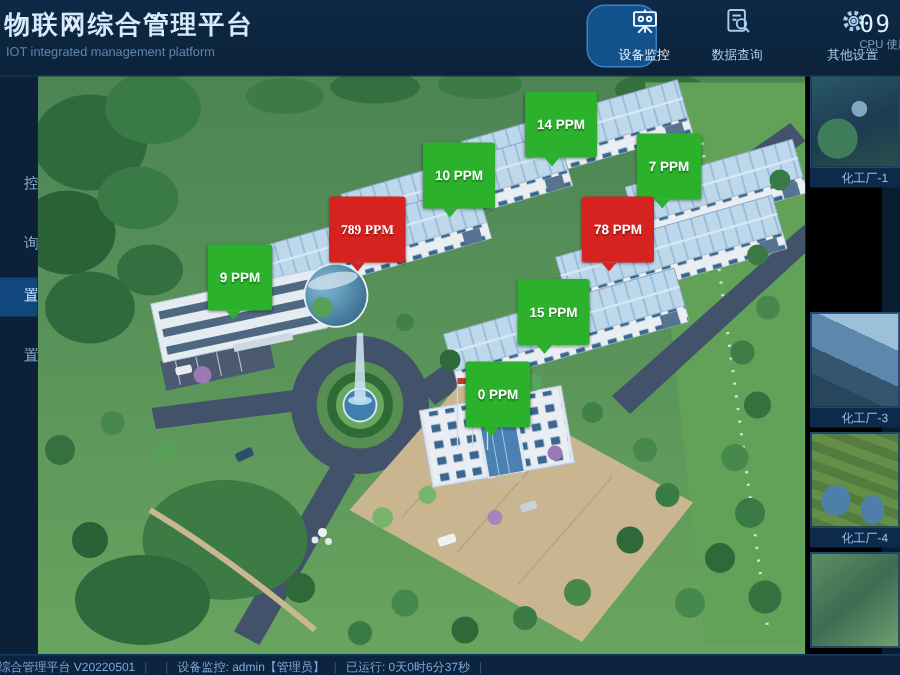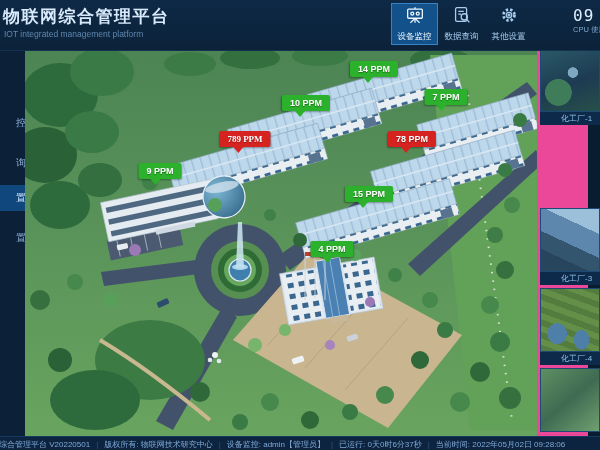--- a/index.html
+++ b/index.html
@@ -8,48 +8,48 @@
          -webkit-font-smoothing:antialiased;}
   
   #header{position:absolute;left:0;top:0;width:600px;height:50px;
           background:linear-gradient(180deg,#0e2946 0%,#0b2239 100%);
           border-bottom:1px solid #143151;z-index:30;}
   #title{position:absolute;left:3px;top:5px;font-size:17px;font-weight:bold;
          color:#d8eafb;letter-spacing:1.5px;white-space:nowrap;}
   #subtitle{position:absolute;left:4px;top:29px;font-size:8.5px;color:#5f87ad;white-space:nowrap;}
   #nav{position:absolute;left:391px;top:0;height:50px;display:flex;}
   .nav-item{width:47px;height:42px;margin-top:3px;display:flex;flex-direction:column;
-            align-items:center;justify-content:center;border-radius:0;cursor:pointer;}
+            align-items:center;justify-content:center;border-radius:12px;cursor:pointer;padding-left:30px;}
   .nav-item .nlab{font-size:8.5px;color:#a9cdef;margin-top:2px;white-space:nowrap;}
   .nav-item svg{stroke:#a9cdef;fill:none;stroke-width:1.4;}
   .nav-item.active{background:#13518a;border:1px solid #3b82c4;box-sizing:border-box;}
   .nav-item.active .nlab{color:#eef7ff;}
   .nav-item.active svg{stroke:#eef7ff;}
   #cpu{position:absolute;left:573px;top:7px;width:60px;text-align:left;}
   #cpu .digits{font-family:"DejaVu Sans Mono",monospace;font-size:16px;color:#dff0ff;
                letter-spacing:1px;line-height:18px;}
   #cpu .clab{font-size:7.5px;color:#7fa6cc;white-space:nowrap;}
   
   #leftbar{position:absolute;left:0;top:50px;width:25px;height:386px;background:#0c2138;
            overflow:hidden;z-index:20;}
   .lnav{position:absolute;left:0;width:25px;height:26px;line-height:26px;cursor:pointer;}
   .lnav span{position:absolute;left:16px;font-size:10px;color:#8fb3d9;white-space:nowrap;}
   .lnav.active{background:#10487e;}
   .lnav.active span{color:#d8ecff;}
   
   #scene{position:absolute;left:25px;top:50px;width:512px;height:387px;overflow:hidden;z-index:5;}
   #overlay{position:absolute;left:0;top:0;width:600px;height:450px;z-index:10;pointer-events:none;}
   .ppm{position:absolute;transform:translateX(-50%);background:var(--c,#2bb12b);
-       color:#fff;font-size:9px;font-weight:bold;padding:3px 8px;border-radius:2px;
+       color:#fff;font-size:9px;font-weight:bold;padding:17px 8px;border-radius:2px;
        white-space:nowrap;text-shadow:0 1px 1px rgba(0,0,0,.35);
        box-shadow:0 1px 2px rgba(0,0,0,.35);pointer-events:auto;cursor:pointer;}
   .ppm::after{content:"";position:absolute;left:28%;top:100%;width:0;height:0;
        border:5px solid transparent;border-top:6px solid var(--c,#2bb12b);border-bottom:none;}
   
-  #rightbar{position:absolute;left:537px;top:50px;width:51px;height:386px;background:#ec4899;z-index:20;}
+  #rightbar{position:absolute;left:537px;top:50px;width:51px;height:386px;background:#000000;z-index:20;}
   .thumb{position:absolute;left:3px;width:60px;cursor:pointer;}
   .timg{width:60px;height:64px;border:1px solid #1c4a74;box-sizing:border-box;}
   .tcap{width:60px;height:13px;line-height:13px;background:#0e2a4b;font-size:8px;
         color:#8fc0ea;white-space:nowrap;overflow:hidden;padding-left:21px;box-sizing:border-box;}
   .t1{background:radial-gradient(circle at 55% 38%,#7fa8c0 0 10%,rgba(0,0,0,0) 11%),
       radial-gradient(circle at 30% 70%,#3f7d5a 0 22%,rgba(0,0,0,0) 23%),
       linear-gradient(160deg,#2a5a68 0%,#1d3b52 55%,#27504a 100%);}
   .t2{background:repeating-linear-gradient(75deg,#4e7a3c 0 5px,#5d8f46 5px 10px),
       linear-gradient(#446e35,#446e35);}
   .t3{background:linear-gradient(205deg,#9dc0da 0 28%,#5d87ac 28% 55%,#33566e 55% 75%,#27455c 75%);}
@@ -319,21 +319,21 @@
   </div>
 
   <div id="overlay">
     <div class="ppm" style="left: 374px; top: 61px; --c: #2bb12b;">14 PPM</div>
     <div class="ppm" style="left: 306px; top: 95px; --c: #2bb12b;">10 PPM</div>
     <div class="ppm" style="left: 446px; top: 89px; --c: #2bb12b;">7 PPM</div>
     <div class="ppm" style="left: 245px; top: 131px; font-family: Liberation Serif, serif; --c: #d62320;">789 PPM</div>
     <div class="ppm" style="left: 412px; top: 131px; --c: #d62320;">78 PPM</div>
     <div class="ppm" style="left: 160px; top: 163px; text-align: center; --c: #2bb12b;">9 PPM</div>
     <div class="ppm" style="left: 369px; top: 186px; --c: #2bb12b;">15 PPM</div>
-    <div class="ppm" style="left: 332px; top: 241px; --c: #2bb12b;">4 PPM</div>
+    <div class="ppm" style="left: 332px; top: 241px; --c: #2bb12b;">0 PPM</div>
   </div>
 
   <div id="rightbar">
     <div class="thumb" style="top:-2px">
       <div class="timg t1"></div>
       <div class="tcap">化工厂-1</div>
     </div>
     <div class="thumb" style="top:158px">
       <div class="timg t3"></div>
       <div class="tcap">化工厂-3</div>
@@ -343,22 +343,20 @@
       <div class="tcap">化工厂-4</div>
     </div>
     <div class="thumb" style="top:318px">
       <div class="timg t5"></div>
     </div>
   </div>
 
   <div id="statusbar">
     <span class="seg">综合管理平台 V20220501</span>
     <span class="sep">|</span>
-    <span class="seg">版权所有: 物联网技术研究中心</span>
     <span class="sep">|</span>
     <span class="seg">设备监控: admin【管理员】</span>
     <span class="sep">|</span>
     <span class="seg">已运行: 0天0时6分37秒</span>
     <span class="sep">|</span>
-    <span class="seg">当前时间: 2022年05月02日 09:28:06</span>
   </div>
 
 </div>
 
 </body></html>

